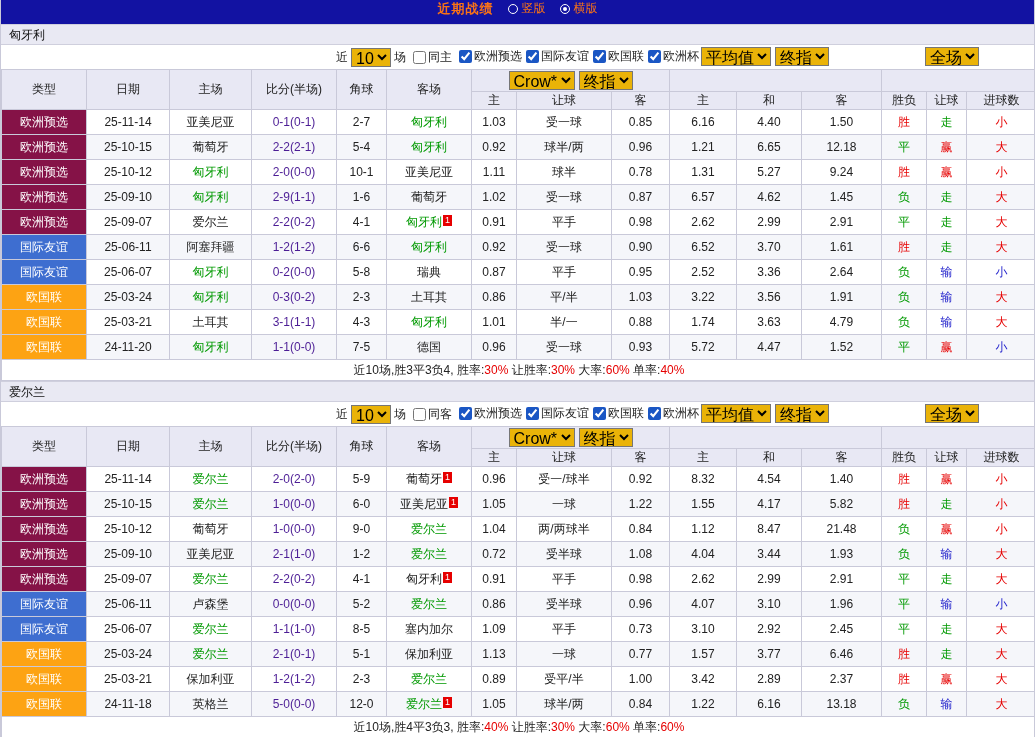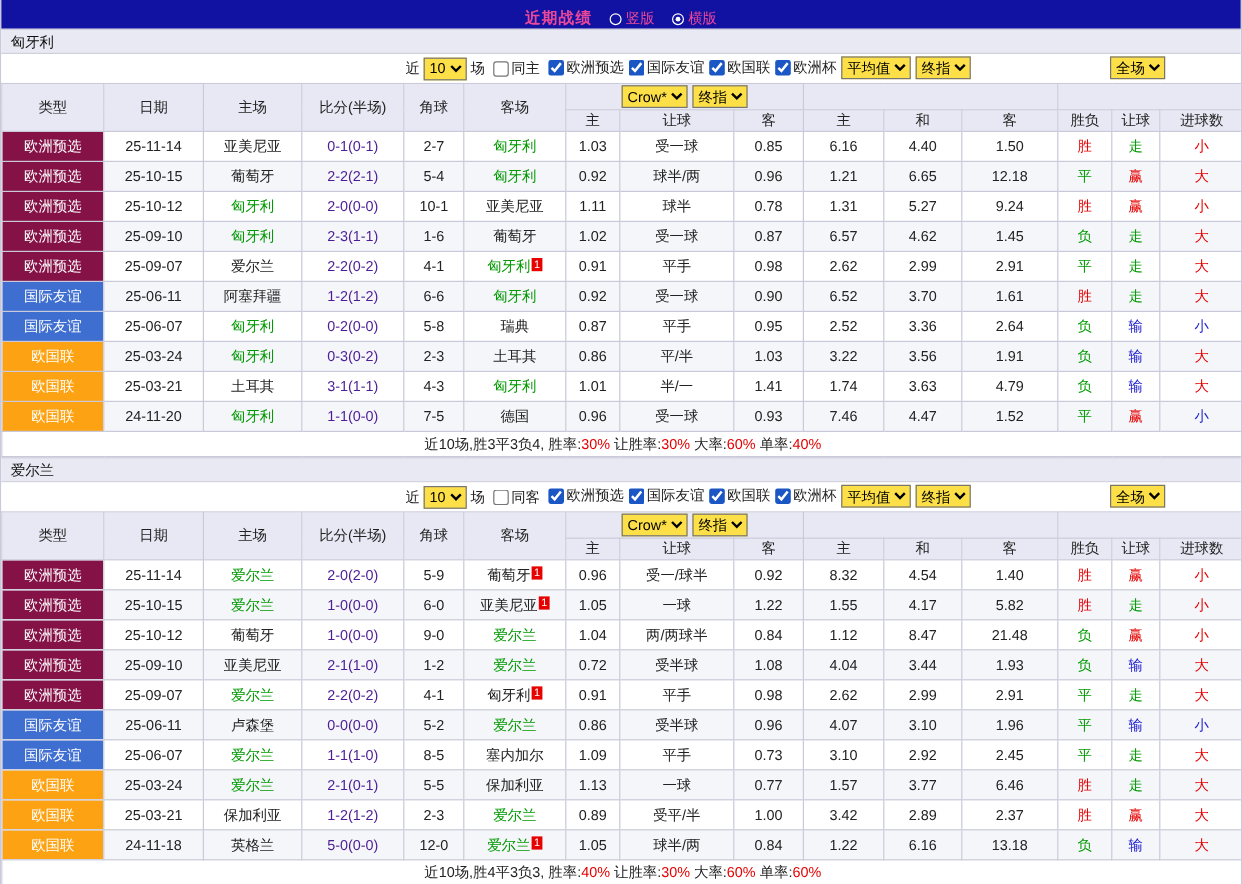--- a/index.html
+++ b/index.html
@@ -7,22 +7,22 @@
   body {
     width: 1035px;
     font-family: "Liberation Sans", sans-serif;
     font-size: 12px;
     color: #222;
     border-left: 1px solid #c9c9d9;
     border-right: 1px solid #c9c9d9;
   }
   
   .topbar {
-    height: 24px; background: #1212a2; color: #ec4899;
-    display: flex; align-items: flex-end; justify-content: center; gap: 14px;
+    height: 24px; background: #1212a2; color: #f97316;
+    display: flex; align-items: flex-start; justify-content: center; gap: 14px;
   }
   .topbar .ttl { font-weight: bold; font-size: 13px; letter-spacing: 1px; }
   .views { display: inline-flex; gap: 14px; align-items: center; }
   .vopt { display: inline-flex; align-items: center; gap: 4px; cursor: pointer; }
   .radio {
     width: 10px; height: 10px; border: 1px solid #fff; border-radius: 50%;
     display: inline-block; position: relative; background: transparent;
   }
   .radio.sel::after {
     content: ""; position: absolute; left: 2px; top: 2px;
@@ -31,21 +31,21 @@
   
   .sec-title {
     height: 21px; line-height: 21px; background: #e9e9f3;
     border-bottom: 1px solid #cfcfdd; border-top: 1px solid #cfcfdd;
     padding-left: 8px; color: #111;
   }
   .filter-row {
     height: 24px; position: relative; background: #fff;
     display: flex; align-items: center; justify-content: center; gap: 3px;
   }
-  .filter-row select, .sel-cell select { font-size: 12px; height: 19px; background: #fde047; }
+  .filter-row select, .sel-cell select { font-size: 16px; height: 19px; background: #eab308; }
   .filter-row label { display: inline-flex; align-items: center; gap: 1px; }
   .filter-row input[type=checkbox] { width: 13px; height: 13px; margin: 0 1px 0 4px; accent-color: #1a56c4; }
   .eu-sel { position: absolute; left: 700px; top: 2px; display: flex; gap: 4px; }
   .ft-sel { position: absolute; left: 924px; top: 2px; }
   
   table { border-collapse: collapse; table-layout: fixed; width: 1035px; }
   th, td {
     border: 1px solid #c9c9d9; text-align: center; font-size: 12px;
     overflow: hidden; white-space: nowrap; padding: 0 1px;
   }
@@ -208,21 +208,21 @@
             <td>5.27</td>
             <td>9.24</td>
             <td style="color: rgb(230, 0, 0);">胜</td>
             <td style="color: rgb(230, 0, 0);">赢</td>
             <td style="color: rgb(230, 0, 0);">小</td>
           </tr>
           <tr>
             <td class="type-td" style="background: rgb(133, 18, 71);">欧洲预选</td>
             <td>25-09-10</td>
             <td><span class="team-focus">匈牙利</span></td>
-            <td class="score">2-3(1-1)</td>
+            <td class="score">2-9(1-1)</td>
             <td>1-6</td>
             <td><span class="team-plain">葡萄牙</span></td>
             <td>1.02</td>
             <td>受一球</td>
             <td>0.87</td>
             <td>6.57</td>
             <td>4.62</td>
             <td>1.45</td>
             <td style="color: rgb(0, 153, 0);">负</td>
             <td style="color: rgb(0, 153, 0);">走</td>
@@ -298,39 +298,39 @@
           </tr>
           <tr>
             <td class="type-td" style="background: rgb(253, 163, 19);">欧国联</td>
             <td>25-03-21</td>
             <td><span class="team-plain">土耳其</span></td>
             <td class="score">3-1(1-1)</td>
             <td>4-3</td>
             <td><span class="team-focus">匈牙利</span></td>
             <td>1.01</td>
             <td>半/一</td>
-            <td>1.41</td>
+            <td>0.88</td>
             <td>1.74</td>
             <td>3.63</td>
             <td>4.79</td>
             <td style="color: rgb(0, 153, 0);">负</td>
             <td style="color: rgb(34, 34, 204);">输</td>
             <td style="color: rgb(230, 0, 0);">大</td>
           </tr>
           <tr>
             <td class="type-td" style="background: rgb(253, 163, 19);">欧国联</td>
             <td>24-11-20</td>
             <td><span class="team-focus">匈牙利</span></td>
             <td class="score">1-1(0-0)</td>
             <td>7-5</td>
             <td><span class="team-plain">德国</span></td>
             <td>0.96</td>
             <td>受一球</td>
             <td>0.93</td>
-            <td>7.46</td>
+            <td>5.72</td>
             <td>4.47</td>
             <td>1.52</td>
             <td style="color: rgb(0, 153, 0);">平</td>
             <td style="color: rgb(230, 0, 0);">赢</td>
             <td style="color: rgb(34, 34, 204);">小</td>
           </tr>
         </tbody>
       <tfoot>
         <tr>
           <td colspan="15" class="summary"><span class="summary-txt">近10场,胜3平3负4, </span><span class="summary-txt"> 胜率:</span><span class="stat-val">30%</span><span class="summary-txt"> 让胜率:</span><span class="stat-val">30%</span><span class="summary-txt"> 大率:</span><span class="stat-val">60%</span><span class="summary-txt"> 单率:</span><span class="stat-val">40%</span></td>
@@ -530,21 +530,21 @@
             <td>2.45</td>
             <td style="color: rgb(0, 153, 0);">平</td>
             <td style="color: rgb(0, 153, 0);">走</td>
             <td style="color: rgb(230, 0, 0);">大</td>
           </tr>
           <tr>
             <td class="type-td" style="background: rgb(253, 163, 19);">欧国联</td>
             <td>25-03-24</td>
             <td><span class="team-focus">爱尔兰</span></td>
             <td class="score">2-1(0-1)</td>
-            <td>5-5</td>
+            <td>5-1</td>
             <td><span class="team-plain">保加利亚</span></td>
             <td>1.13</td>
             <td>一球</td>
             <td>0.77</td>
             <td>1.57</td>
             <td>3.77</td>
             <td>6.46</td>
             <td style="color: rgb(230, 0, 0);">胜</td>
             <td style="color: rgb(0, 153, 0);">走</td>
             <td style="color: rgb(230, 0, 0);">大</td>

